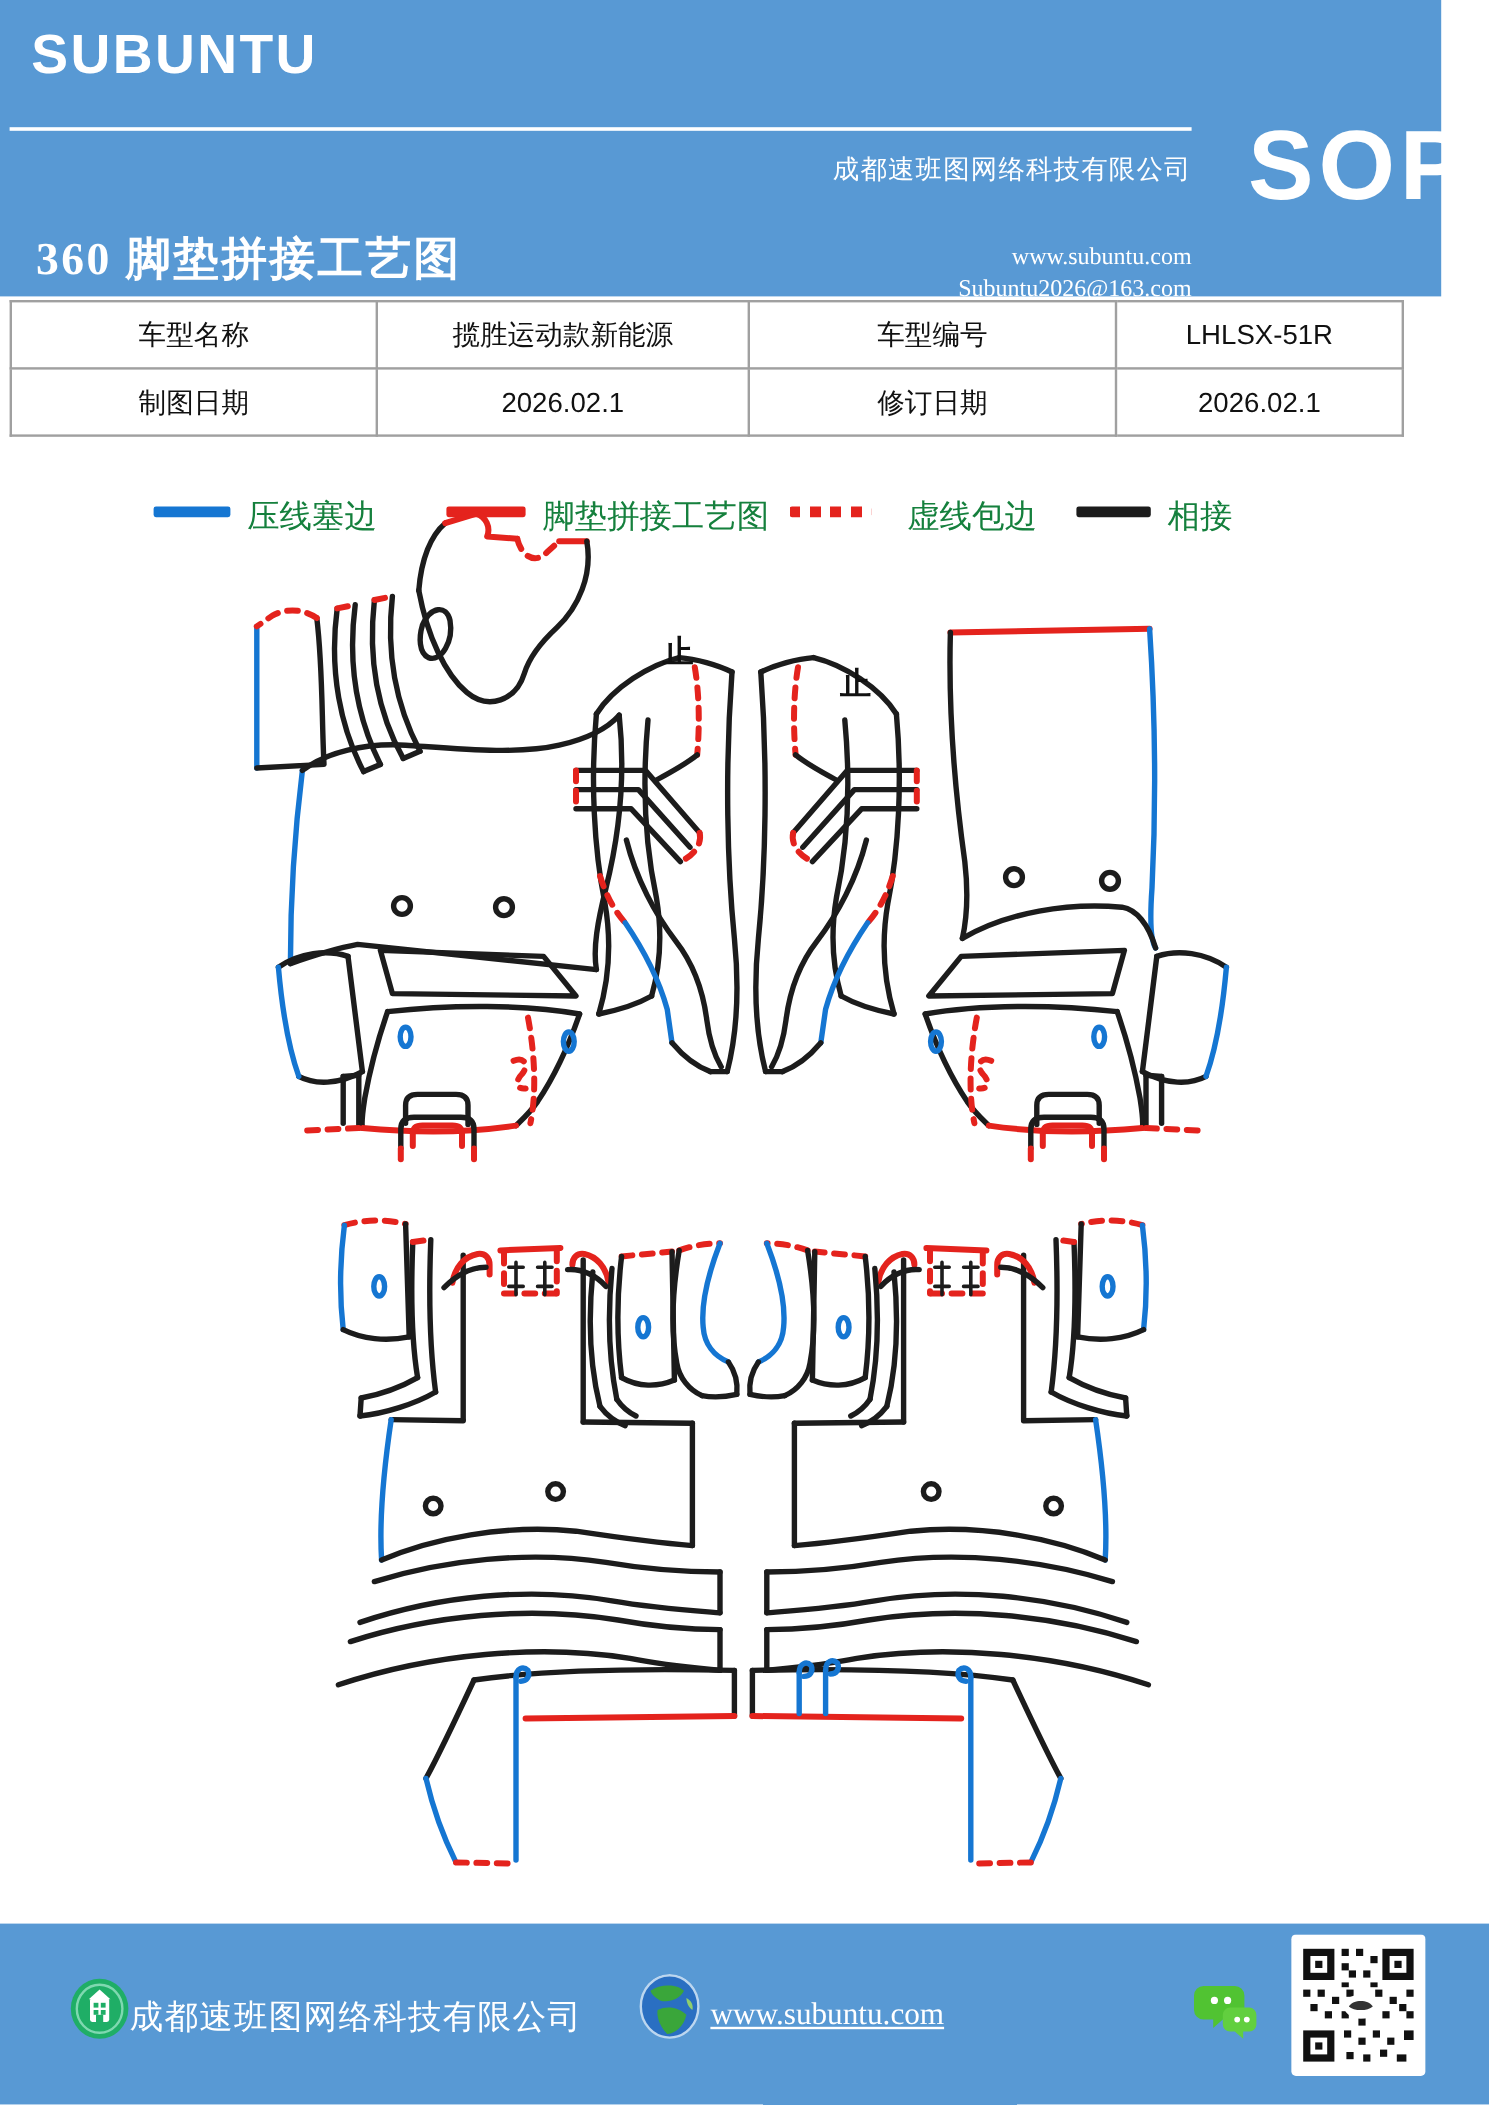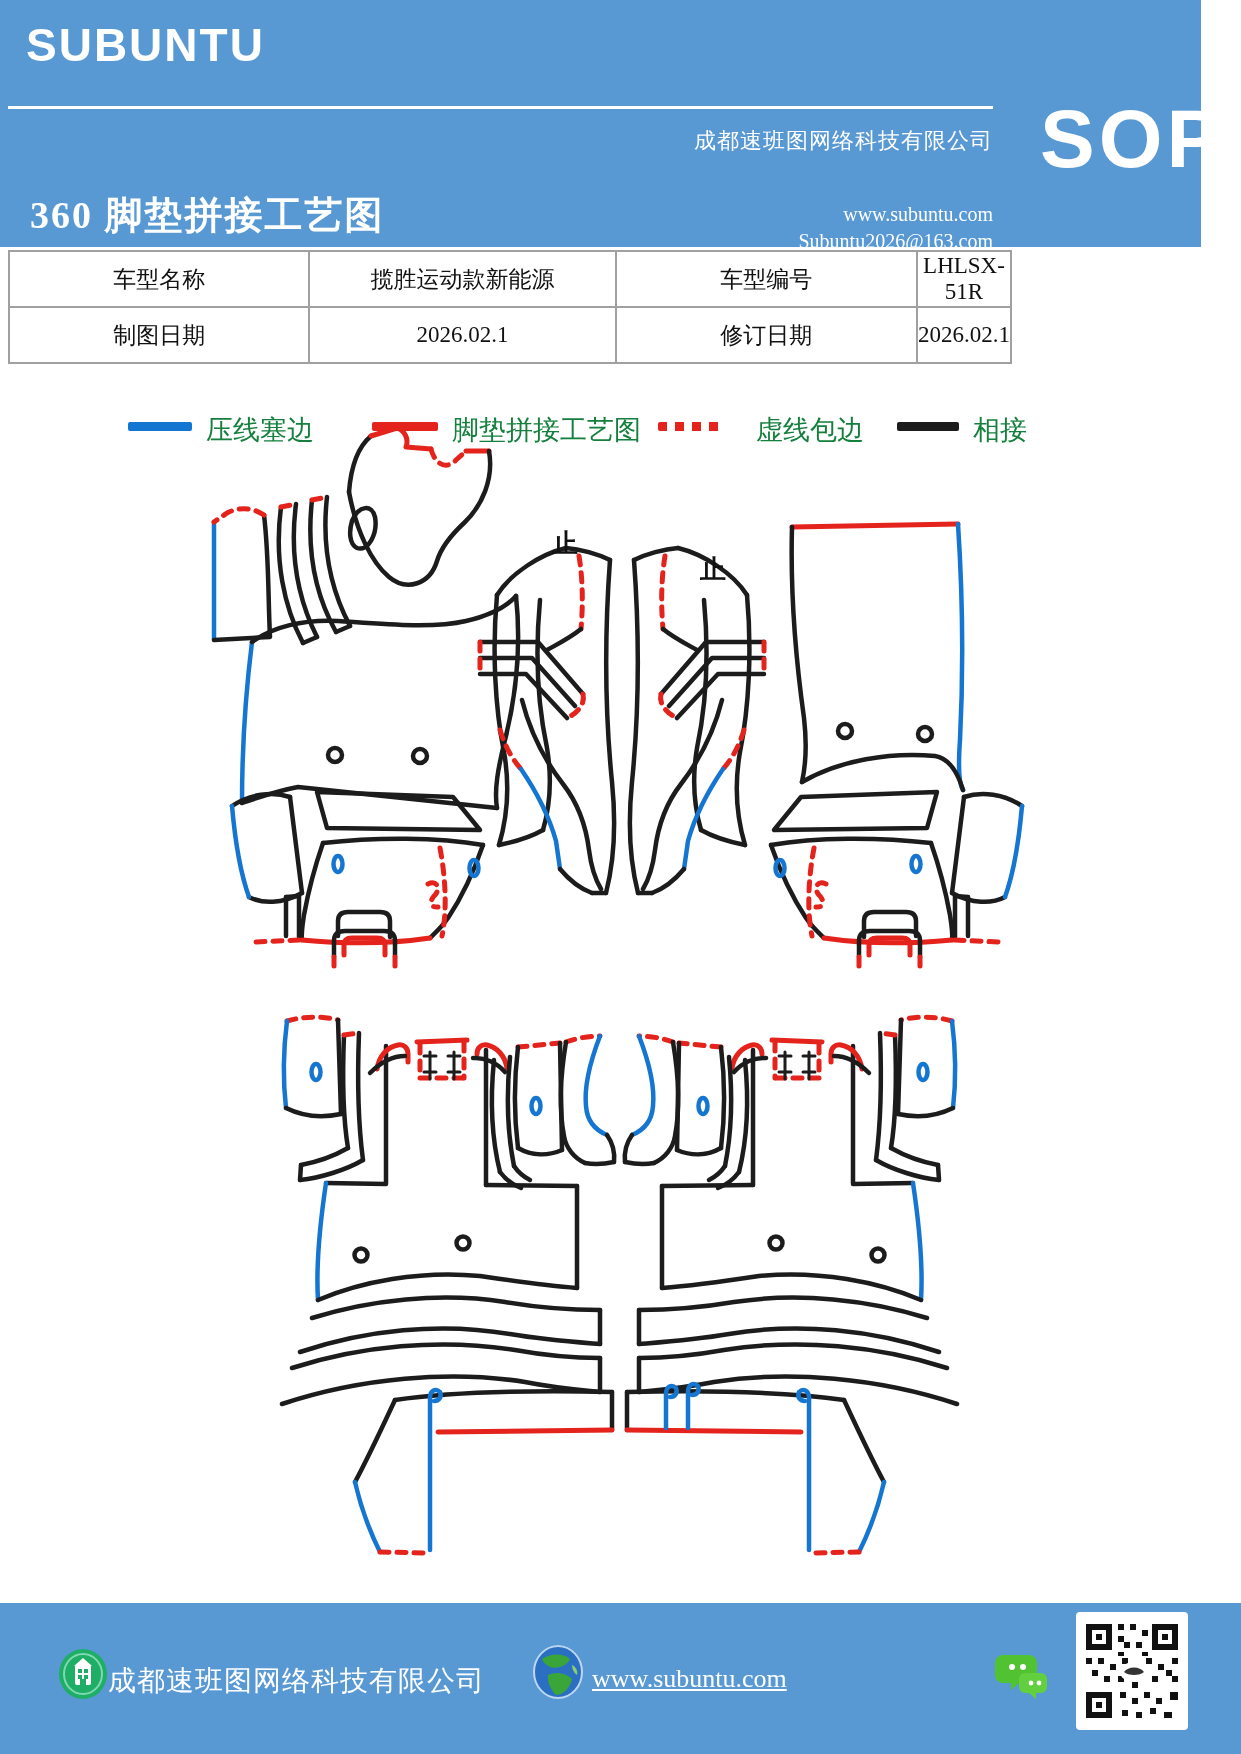--- a/index.html
+++ b/index.html
@@ -15,24 +15,24 @@
   .logo{position:absolute;left:26px;top:18px;font-size:46px;font-weight:bold;letter-spacing:2px;font-family:"Liberation Sans",sans-serif;}
   .hdr-rule{position:absolute;left:8px;top:106px;width:985px;height:3px;background:#fff;}
   .doc-title{position:absolute;left:30px;top:178px;font-size:38px;font-weight:bold;font-family:Liberation Serif, serif;letter-spacing:2px;margin-top:12px;}
   .company-line{position:absolute;left:0;top:126px;width:993px;text-align:right;font-size:22px;font-family:"Liberation Serif","DejaVu Serif",serif;letter-spacing:1px;}
   .site-line{position:absolute;left:0;top:203px;width:993px;text-align:right;font-size:20px;font-family:"Liberation Serif","DejaVu Serif",serif;}
   .site-line a{color:#fff;}
   .mail-line{position:absolute;left:0;top:230px;width:993px;text-align:right;font-size:20px;font-family:Liberation Serif, serif;}
   .sop{position:absolute;left:1040px;top:92px;font-size:82px;font-weight:600;letter-spacing:4px;font-family:"Liberation Sans",sans-serif;}
 
   
-  .info-table{position:absolute;left:8px;top:250px;width:1004px;border-collapse:collapse;background:#fff;}
+  .info-table{position:absolute;left:8px;top:250px;width:1162px;border-collapse:collapse;background:#fff;}
   .info-table td{border:2px solid var(--table-border);height:56px;text-align:center;vertical-align:middle;font-size:23px;color:#111;}
   .info-table td.lbl{font-family:"Liberation Serif","DejaVu Serif",serif;}
-  .info-table td.val{font-family:Liberation Serif, serif;margin-top:37px;}
+  .info-table td.val{font-family:Liberation Sans, sans-serif;margin-top:37px;}
 
   
   .legend{position:absolute;left:0;top:412px;width:1241px;height:40px;}
   .legend .item{position:absolute;top:0;height:32px;}
   .sw{position:absolute;top:10px;height:9px;border-radius:2px;}
   .sw.blue{background:var(--accent-blue);}
   .sw.red{background:var(--accent-red);}
   .sw.black{background:var(--line-black);}
   .sw.dash{background:repeating-linear-gradient(90deg,var(--accent-red) 0 9px,transparent 9px 17px);}
   .lg-label{position:absolute;top:0;font-size:27px;color:#15803d;font-family:"Liberation Serif","DejaVu Serif",serif;white-space:nowrap;}

